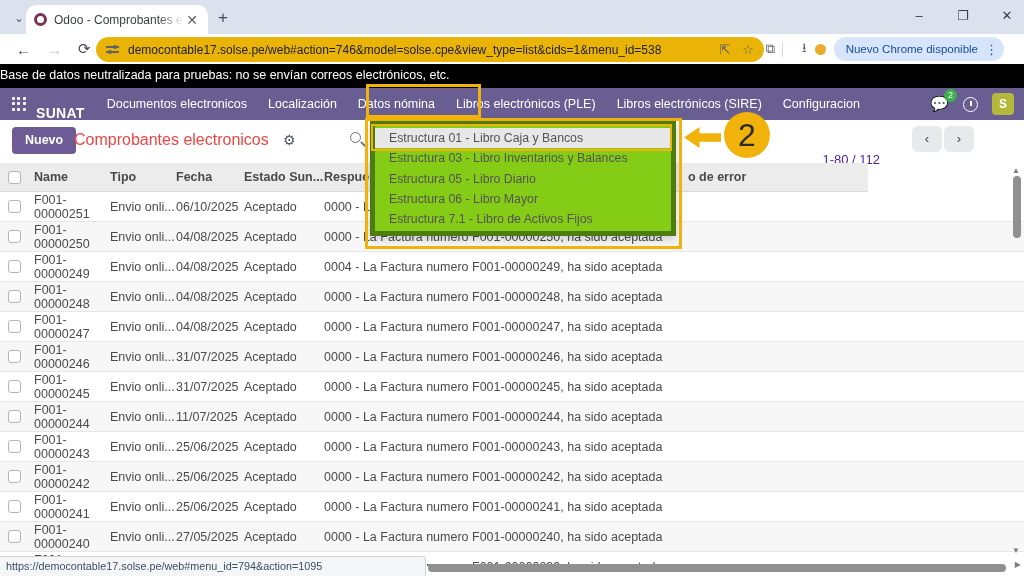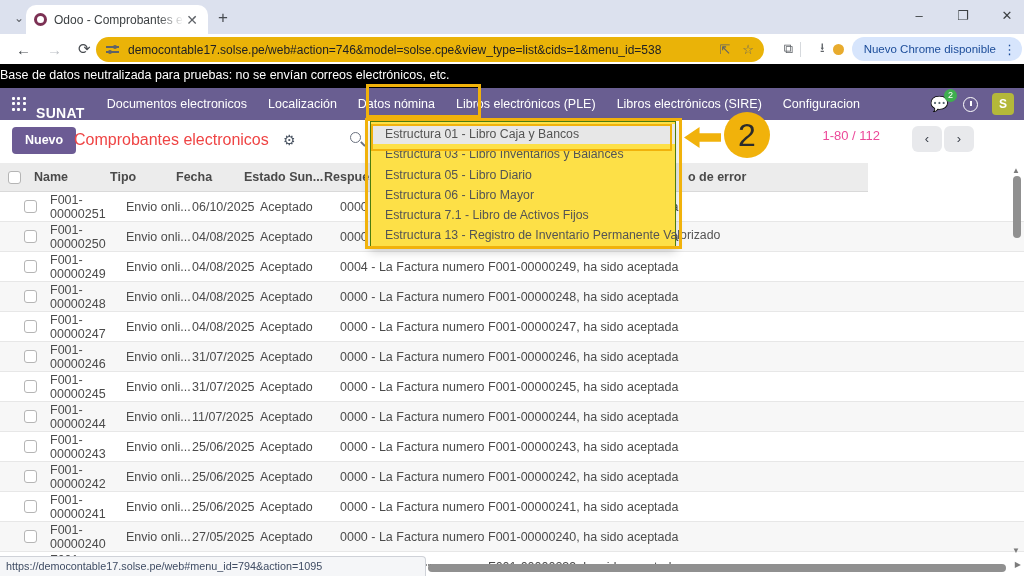--- a/index.html
+++ b/index.html
@@ -26,21 +26,21 @@
   .tune-icon { width:13px; height:13px; flex:none; position:relative; }
   .tune-icon::before, .tune-icon::after { content:""; position:absolute; left:0; width:13px; height:1.6px; background:#5f6368; }
   .tune-icon::before { top:3px; } .tune-icon::after { top:8px; }
   .tune-icon i { position:absolute; width:4px; height:4px; border-radius:50%; background:#5f6368; }
   .tune-icon i.a { left:7px; top:1.8px; } .tune-icon i.b { left:2px; top:6.8px; }
   .url-text { font-size:12px; color:#202124; margin-left:9px; white-space:nowrap; flex:1; overflow:hidden; }
   .pill-ico { color:#5f6368; font-size:13px; margin-left:12px; }
   .tb-right { position:absolute; right:0; top:0; height:30px; display:flex; align-items:center; }
   .divider { width:1px; height:15px; background:#d6d9dd; margin:0 7px; }
   .profile-dot { width:11px; height:11px; border-radius:50%; background:#e8ab2d; margin:0 8px; }
-  .update-pill { height:24px; background:#d7e5fc; border-radius:13px; display:flex; align-items:center; padding:0 6px 0 12px; margin-right:2px; }
+  .update-pill { height:24px; background:#d7e5fc; border-radius:13px; display:flex; align-items:center; padding:0 6px 0 12px; margin-right:20px; }
   .update-pill .label { font-size:11.5px; color:#1b4c99; white-space:nowrap; }
   .update-pill .dots { color:#1b4c99; font-size:13px; margin-left:7px; letter-spacing:0; }
 
   
   .banner { position:absolute; left:0; top:64px; width:1024px; height:24px; background:#000000; color:#fff; font-size:12.5px; line-height:23px; }
   .navbar { position:absolute; left:0; top:88px; width:1024px; height:32px; background:#695e91; display:flex; align-items:center; color:#fff; }
   .grid-icon { width:14px; height:14px; margin-left:12px; display:grid; grid-template-columns:repeat(3,1fr); gap:2px; flex:none; }
   .grid-icon i { width:3px; height:3px; background:#fff; border-radius:1px; }
   .app-name { font-size:14px; font-weight:bold; letter-spacing:.3px; margin:17px 22px 0 10px; }
   .nav-menu { display:flex; gap:21px; font-size:12.5px; }
@@ -51,40 +51,40 @@
   .clock-icon { width:15px; height:15px; border:1.6px solid #fff; border-radius:50%; position:relative; }
   .clock-icon::before { content:""; position:absolute; left:6px; top:3px; width:1.6px; height:5px; background:#fff; }
   .avatar { width:22px; height:22px; border-radius:4px; background:#b4b83a; color:#fff; font-size:12px; font-weight:bold; text-align:center; line-height:22px; }
 
   .controlpanel { position:absolute; left:0; top:120px; width:1024px; height:43px; background:#fff; }
   .btn-new { position:absolute; left:12px; top:7px; height:27px; padding:0 13px; background:#6c5b94; color:#fff; font-size:12.5px; font-weight:bold; border:none; border-radius:4px; line-height:27px; }
   .page-title { position:absolute; left:74px; top:11px; font-size:16px; color:#ef4444; }
   .gear-icon { position:absolute; left:283px; top:12px; color:#4b5563; font-size:14px; }
   .search-icon { position:absolute; left:350px; top:12px; width:11px; height:11px; border:1.8px solid #6b7280; border-radius:50%; }
   .search-icon::after { content:""; position:absolute; left:9px; top:10px; width:6px; height:1.8px; background:#6b7280; transform:rotate(45deg); }
-  .pager-range { position:absolute; right:144px; top:8px; font-size:13px; color:#ec4899; }
+  .pager-range { position:absolute; right:144px; top:32px; font-size:13px; color:#4c1d95; }
   .pager-btn { position:absolute; top:6px; width:30px; height:26px; background:#e8e9ec; border:none; border-radius:6px; color:#3a3f4a; font-size:13px; text-align:center; line-height:26px; }
   .pager-prev { right:82px; } .pager-next { right:50px; }
 
   
   .thead { position:absolute; left:0; top:163px; width:868px; height:29px; background:#ececec; border-bottom:1px solid #d9d9d9; display:flex; align-items:center; padding-left:8px; font-size:12.5px; font-weight:bold; color:#4a4a4a; }
   .tbody { position:absolute; left:0; top:192px; width:1024px; height:374px; overflow:hidden; }
-  .trow { display:flex; align-items:center; height:30px; border-bottom:1px solid #e7e7e7; padding-left:24px; font-size:12.5px; color:#4b4b4b; }
+  .trow { display:flex; align-items:center; height:30px; border-bottom:1px solid #e7e7e7; padding-left:8px; font-size:12.5px; color:#4b4b4b; }
   .trow:nth-child(even) { background:#f7f7f7; }
   .c-check { width:26px; flex:none; display:flex; align-items:center; }
   .checkbox { width:13px; height:13px; border:1px solid #b5b5b5; border-radius:3px; background:#fff; }
   .c-name { width:76px; flex:none; }
   .c-tipo { width:66px; flex:none; }
   .c-fecha { width:68px; flex:none; }
   .c-estado { width:80px; flex:none; }
   .c-resp { flex:1; white-space:nowrap; overflow:hidden; }
   .hdr-error { position:absolute; left:688px; top:7px; font-weight:bold; }
 
   
-  .dropdown { position:absolute; left:370px; top:121px; width:306px; background:#fde047; border:1px solid #4d7c0f; box-shadow:0 3px 9px rgba(0,0,0,.18); padding:2px 0; z-index:30; }
+  .dropdown { position:absolute; left:370px; top:121px; width:306px; background:#84cc16; border:5px solid #4d7c0f; box-shadow:0 3px 9px rgba(0,0,0,.18); padding:2px 0; z-index:30; }
   .dd-item { height:20.3px; line-height:20.3px; padding-left:14px; font-size:12.3px; color:#545454; white-space:nowrap; }
   .dd-item.active { background:#e7e7e7; }
 
   
   .ann { position:absolute; border:3px solid #f1b20b; z-index:40; pointer-events:none; }
   .ann-menu { left:366px; top:84px; width:115px; height:34px; }
   .ann-dd { left:365px; top:118px; width:317px; height:131px; }
   .ann-item { left:371px; top:124px; width:301px; height:27px; border-width:2.5px; }
   .ann-arrow { position:absolute; left:684px; top:127px; width:37px; height:21px; background:#f1b20b; z-index:41;
                clip-path:polygon(0 50%, 42% 0, 42% 30%, 100% 30%, 100% 70%, 42% 70%, 42% 100%); }
@@ -327,21 +327,20 @@
         <span class="cell c-resp">0000 - La Factura numero F001-00000239, ha sido aceptada</span>
       </div>
     </div>
 
   <div class="dropdown" id="dropdown">
       <div class="dd-item active">Estructura 01 - Libro Caja y Bancos</div>
       <div class="dd-item">Estructura 03 - Libro Inventarios y Balances</div>
       <div class="dd-item">Estructura 05 - Libro Diario</div>
       <div class="dd-item">Estructura 06 - Libro Mayor</div>
       <div class="dd-item">Estructura 7.1 - Libro de Activos Fijos</div>
-      <div class="dd-item">Estructura 13 - Registro de Inventario Permanente Valorizado</div>
     </div>
 
   <div class="ann ann-menu"></div>
   <div class="ann ann-dd"></div>
   <div class="ann ann-item"></div>
   <div class="ann-arrow"></div>
   <div class="ann-circle">2</div>
 
   <span class="vscroll-up">▲</span>
   <div class="vscroll-thumb"></div>

